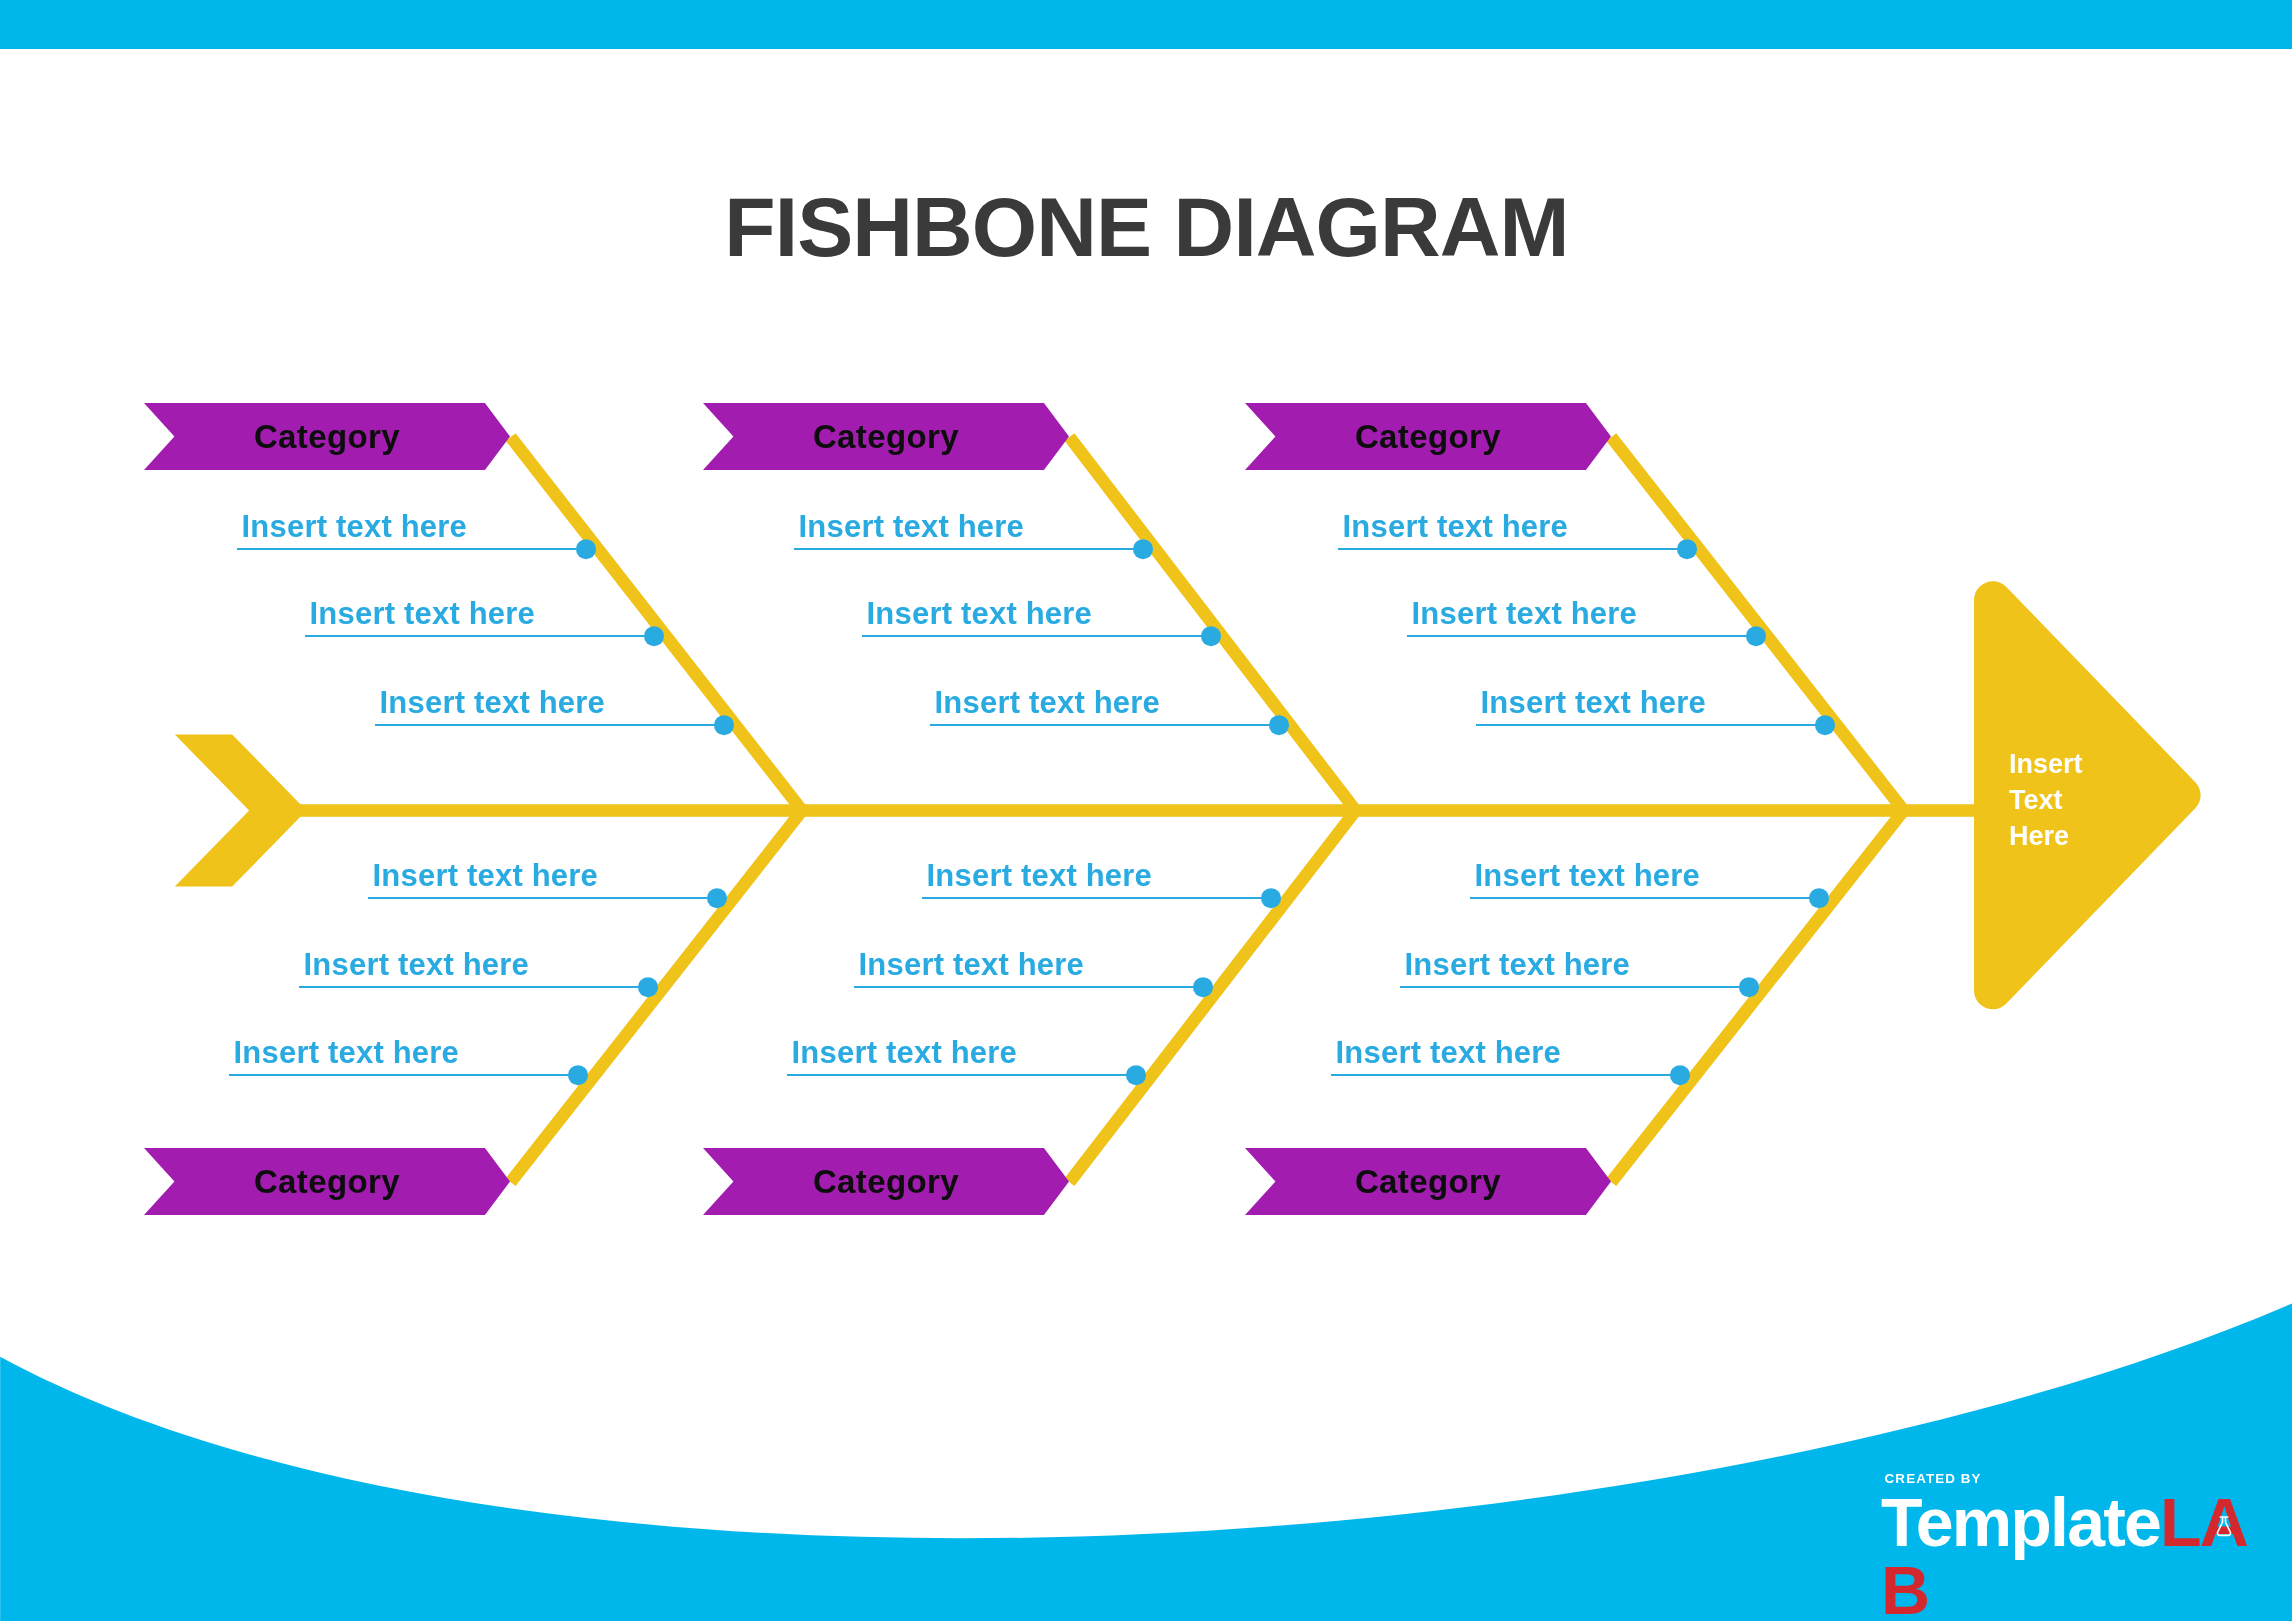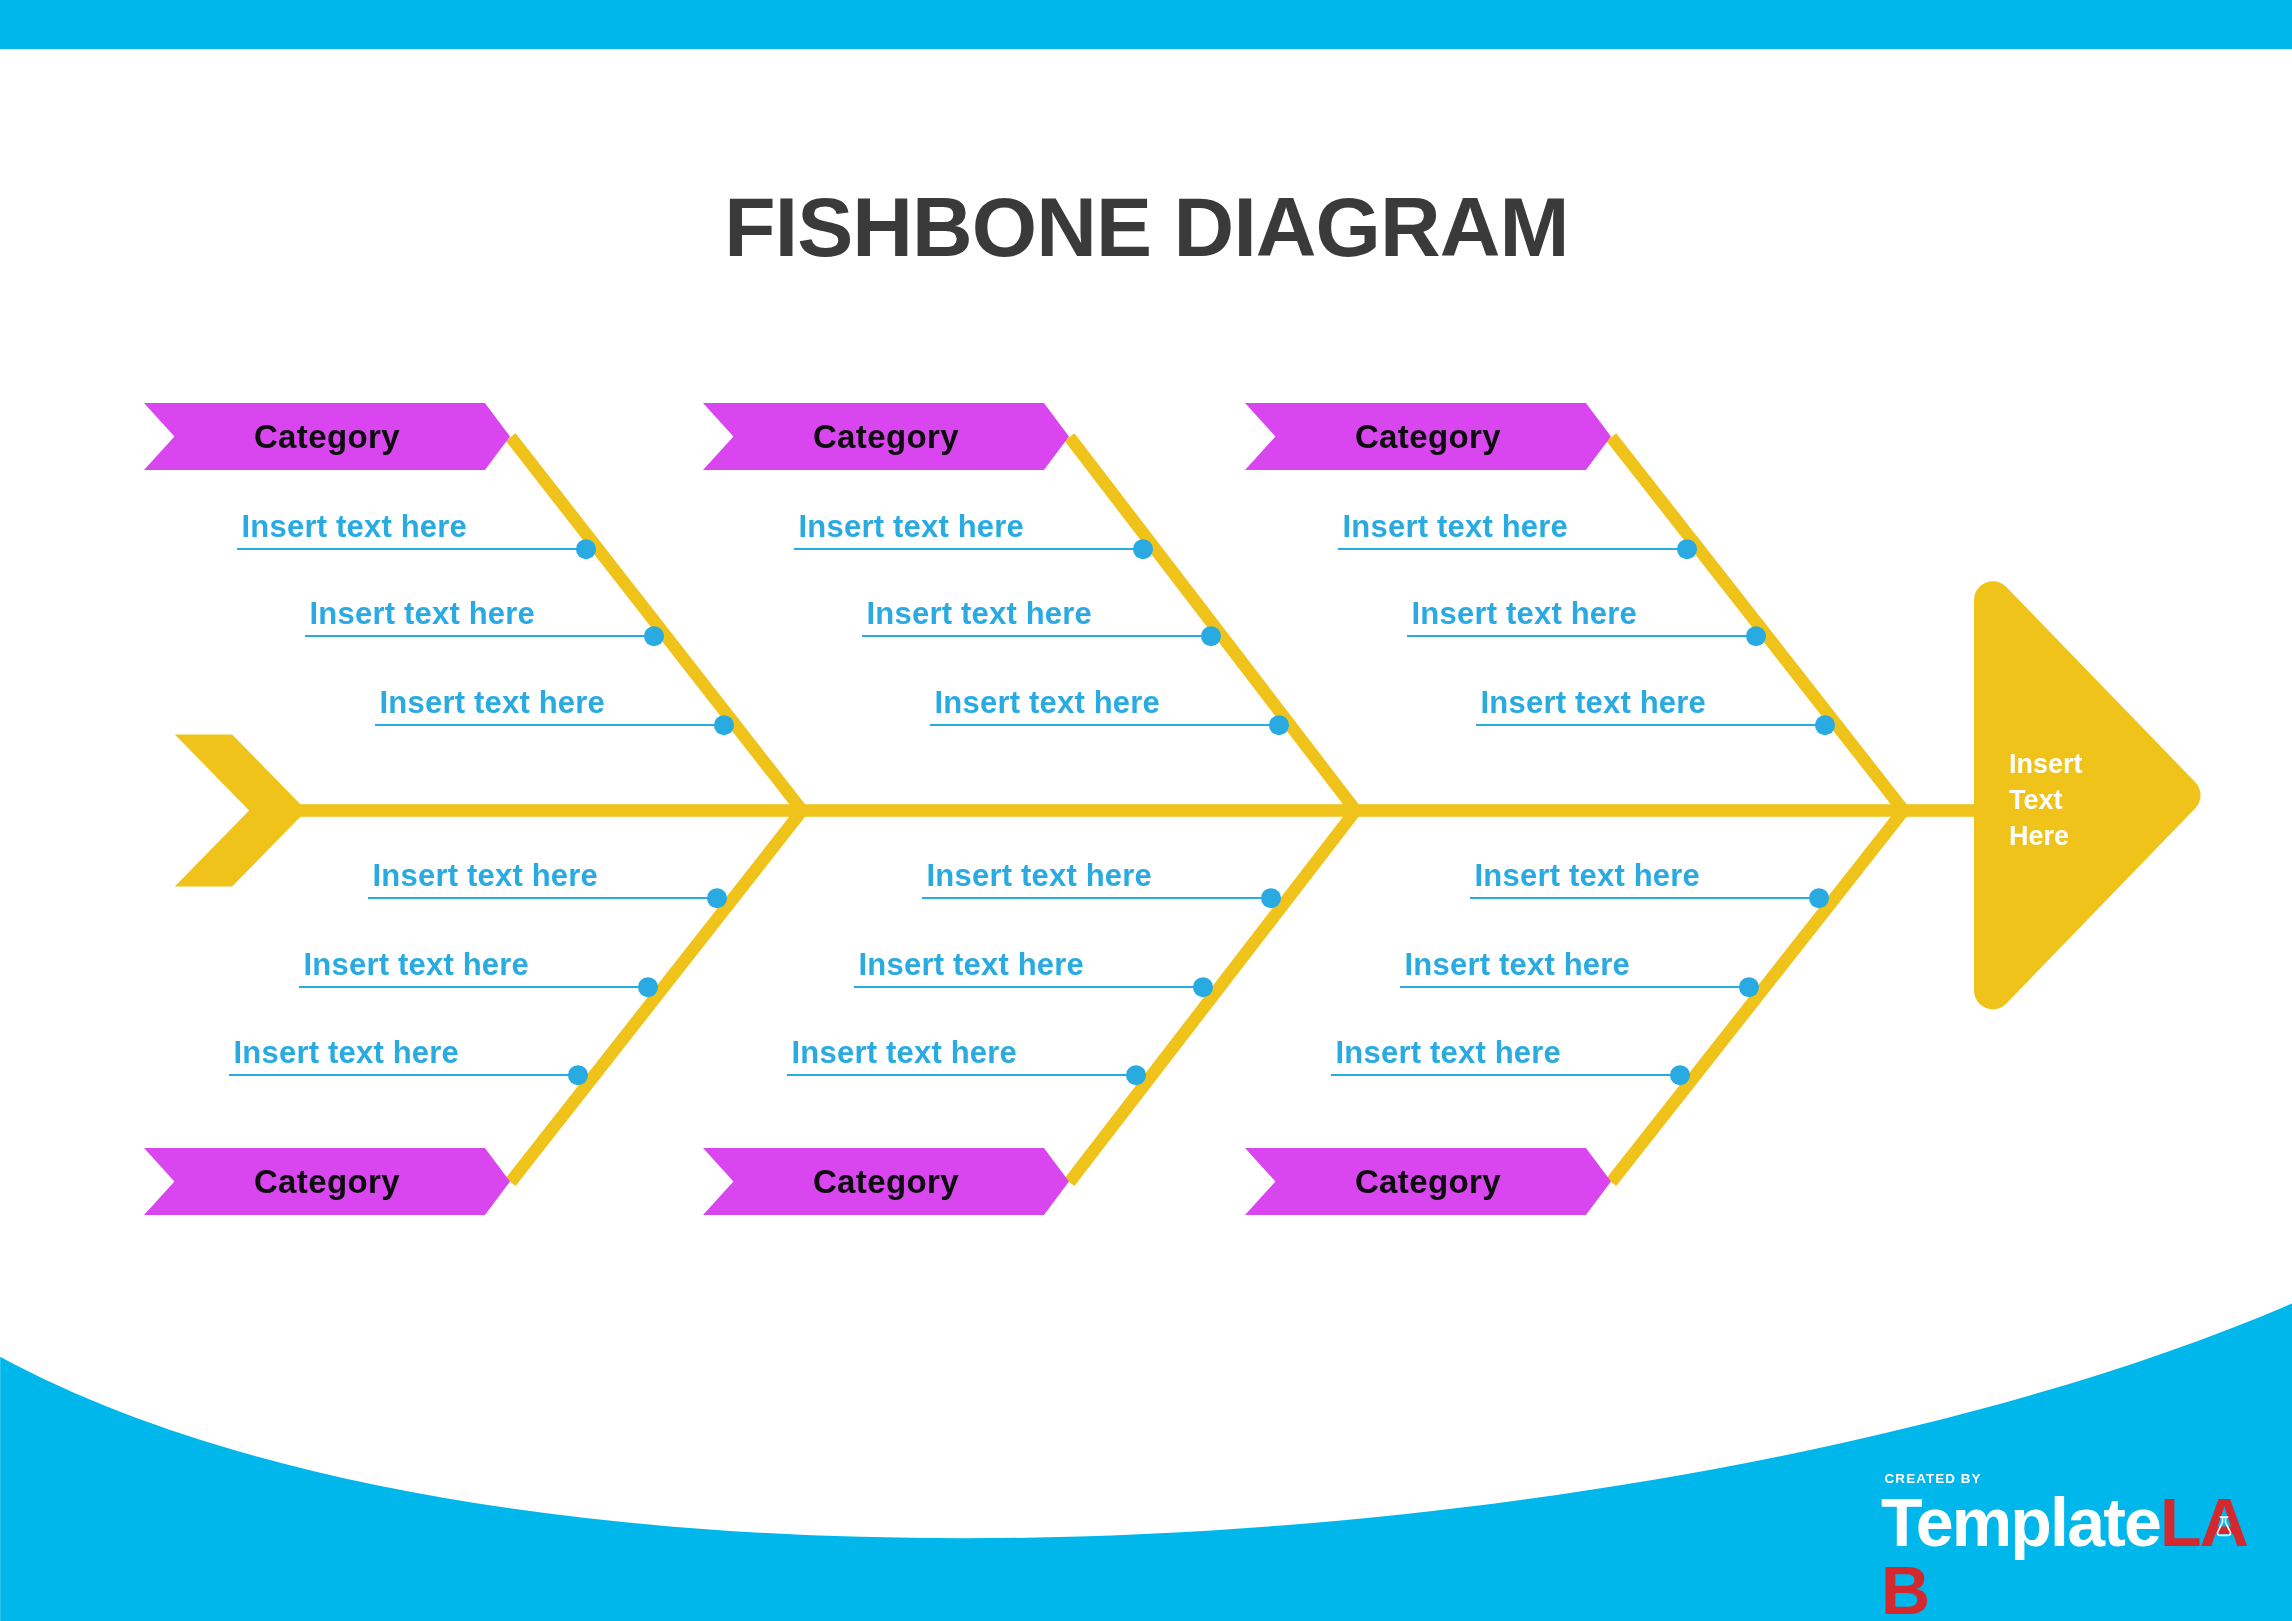--- a/index.html
+++ b/index.html
@@ -2,21 +2,21 @@
 <html style="font-size:14.3px"><head>
 <meta charset="utf-8">
 <style>
   html,body{margin:0;padding:0;background:#ffffff;}
   .stage{position:relative;width:2293px;height:1621px;background:#ffffff;overflow:hidden;
          font-family:"Liberation Sans",sans-serif;}
   .topbar{position:absolute;left:0;top:0;width:2293px;height:49px;background:#00b7ec;}
   .title{position:absolute;left:0;top:179px;width:2293px;text-align:center;
          font-size:84px;font-weight:bold;letter-spacing:-0.9px;color:#3a3a3a;}
   svg.layer{position:absolute;left:0;top:0;}
-  .banner{position:absolute;width:366px;height:67px;background:#d946ef;
+  .banner{position:absolute;width:366px;height:67px;background:#a21caf;
           clip-path:polygon(0 0,93.15% 0,100% 50%,93.15% 100%,0 100%,8.31% 50%);
           display:flex;align-items:center;justify-content:center;}
   .banner span{font-size:33px;font-weight:bold;color:#0d0d0d;letter-spacing:0.4px;}
   .label-row{position:absolute;width:349px;}
   .label-text{display:block;text-align:right;padding-right:119px;
               font-size:31px;font-weight:bold;line-height:36px;color:#29abe2;letter-spacing:0.2px;}
   .label-line{position:relative;height:2.7px;background:#29abe2;margin-top:2.7px;}
   .label-dot{position:absolute;right:-9.9px;top:50%;transform:translateY(-50%);
              width:19.7px;height:19.7px;border-radius:50%;background:#29abe2;}
   .head-text{position:absolute;left:2009px;top:746px;width:107px;

